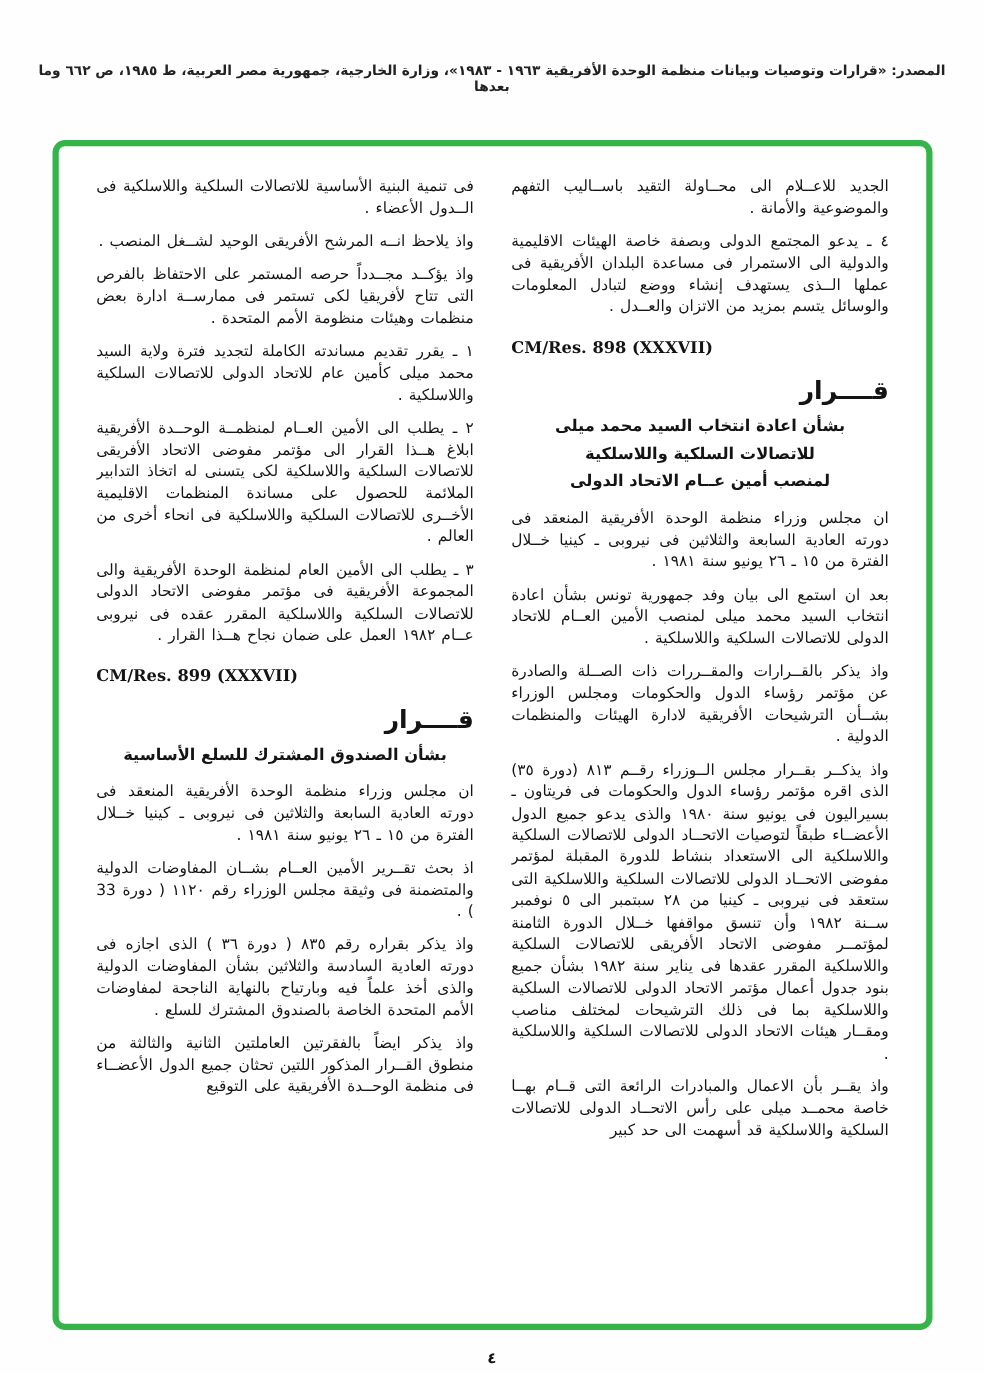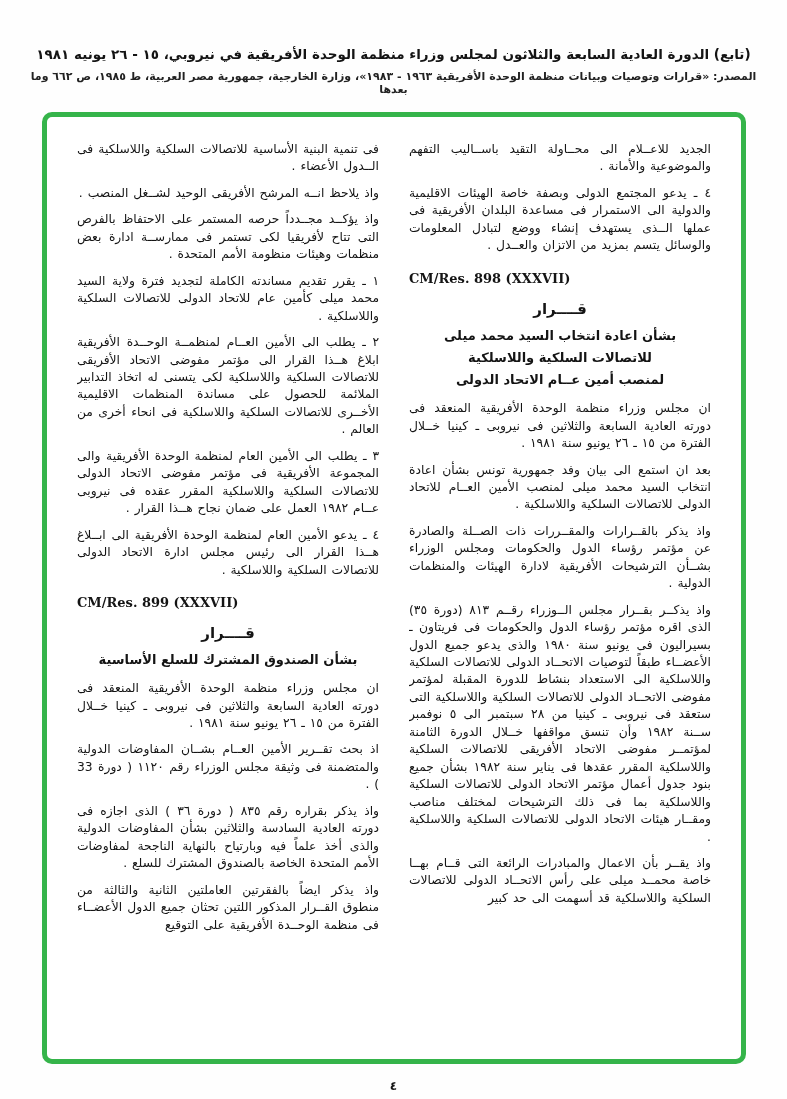--- a/index.html
+++ b/index.html
@@ -44,23 +44,22 @@
   }
   .p-resnum {
     direction:ltr;
     text-align:left;
     font-family:"DejaVu Serif", serif;
     font-weight:bold;
     font-size:13px;
     margin:16px 0 14px 0;
   }
   .p-heading {
-    text-align:center;
     font-weight:bold;
-    font-size:15px;
+    font-size:20px;
     margin:2px 0 8px 0;
   }
   .p-subheading {
     text-align:center;
     font-weight:bold;
     font-size:13px;
     line-height:1.55;
     margin-bottom:2px;
   }
   .p-subheading + .p-body { margin-top:10px; }
@@ -68,21 +67,20 @@
     position:absolute; bottom:6px; left:0; right:0;
     text-align:center;
     font-size:12px;
     font-weight:bold;
   }
 </style>
 </head>
 <body>
 
 <header class="page-header">
-  <div class="header-line1">(تابع) الدورة العادية السابعة والثلاثون لمجلس وزراء منظمة الوحدة الأفريقية في نيروبي، ١٥ - ٢٦ يونيه ١٩٨١</div>
   <div class="header-line2">المصدر: «قرارات وتوصيات وبيانات منظمة الوحدة الأفريقية ١٩٦٣ - ١٩٨٣»، وزارة الخارجية، جمهورية مصر العربية، ط ١٩٨٥، ص ٦٦٢ وما بعدها</div>
 </header>
 
 <div class="content-box">
   <div class="columns">
     <div class="col">
         <p class="p-body">الجديد للاعــلام الى محــاولة التقيد باســاليب التفهم والموضوعية والأمانة .</p>
         <p class="p-body">٤ ـ يدعو المجتمع الدولى وبصفة خاصة الهيئات الاقليمية والدولية الى الاستمرار فى مساعدة البلدان الأفريقية فى عملها الــذى يستهدف إنشاء ووضع لتبادل المعلومات والوسائل يتسم بمزيد من الاتزان والعــدل .</p>
         <p class="p-resnum">CM/Res. 898 (XXXVII)</p>
         <p class="p-heading">قــــرار</p>
@@ -95,21 +93,20 @@
         <p class="p-body">واذ يذكــر بقــرار مجلس الــوزراء رقــم ٨١٣ (دورة ٣٥) الذى اقره مؤتمر رؤساء الدول والحكومات فى فريتاون ـ بسيراليون فى يونيو سنة ١٩٨٠ والذى يدعو جميع الدول الأعضــاء طبقاً لتوصيات الاتحــاد الدولى للاتصالات السلكية واللاسلكية الى الاستعداد بنشاط للدورة المقبلة لمؤتمر مفوضى الاتحــاد الدولى للاتصالات السلكية واللاسلكية التى ستعقد فى نيروبى ـ كينيا من ٢٨ سبتمبر الى ٥ نوفمبر ســنة ١٩٨٢ وأن تنسق مواقفها خــلال الدورة الثامنة لمؤتمــر مفوضى الاتحاد الأفريقى للاتصالات السلكية واللاسلكية المقرر عقدها فى يناير سنة ١٩٨٢ بشأن جميع بنود جدول أعمال مؤتمر الاتحاد الدولى للاتصالات السلكية واللاسلكية بما فى ذلك الترشيحات لمختلف مناصب ومقــار هيئات الاتحاد الدولى للاتصالات السلكية واللاسلكية .</p>
         <p class="p-body">واذ يقــر بأن الاعمال والمبادرات الرائعة التى قــام بهــا خاصة محمــد ميلى على رأس الاتحــاد الدولى للاتصالات السلكية واللاسلكية قد أسهمت الى حد كبير</p>
       </div>
     <div class="col">
         <p class="p-body">فى تنمية البنية الأساسية للاتصالات السلكية واللاسلكية فى الــدول الأعضاء .</p>
         <p class="p-body">واذ يلاحظ انــه المرشح الأفريقى الوحيد لشــغل المنصب .</p>
         <p class="p-body">واذ يؤكــد مجــدداً حرصه المستمر على الاحتفاظ بالفرص التى تتاح لأفريقيا لكى تستمر فى ممارســة ادارة بعض منظمات وهيئات منظومة الأمم المتحدة .</p>
         <p class="p-body">١ ـ يقرر تقديم مساندته الكاملة لتجديد فترة ولاية السيد محمد ميلى كأمين عام للاتحاد الدولى للاتصالات السلكية واللاسلكية .</p>
         <p class="p-body">٢ ـ يطلب الى الأمين العــام لمنظمــة الوحــدة الأفريقية ابلاغ هــذا القرار الى مؤتمر مفوضى الاتحاد الأفريقى للاتصالات السلكية واللاسلكية لكى يتسنى له اتخاذ التدابير الملائمة للحصول على مساندة المنظمات الاقليمية الأخــرى للاتصالات السلكية واللاسلكية فى انحاء أخرى من العالم .</p>
         <p class="p-body">٣ ـ يطلب الى الأمين العام لمنظمة الوحدة الأفريقية والى المجموعة الأفريقية فى مؤتمر مفوضى الاتحاد الدولى للاتصالات السلكية واللاسلكية المقرر عقده فى نيروبى عــام ١٩٨٢ العمل على ضمان نجاح هــذا القرار .</p>
-        <p class="p-body">٤ ـ يدعو الأمين العام لمنظمة الوحدة الأفريقية الى ابــلاغ هــذا القرار الى رئيس مجلس ادارة الاتحاد الدولى للاتصالات السلكية واللاسلكية .</p>
         <p class="p-resnum">CM/Res. 899 (XXXVII)</p>
         <p class="p-heading">قــــرار</p>
         <p class="p-subheading">بشأن الصندوق المشترك للسلع الأساسية</p>
         <p class="p-body">ان مجلس وزراء منظمة الوحدة الأفريقية المنعقد فى دورته العادية السابعة والثلاثين فى نيروبى ـ كينيا خــلال الفترة من ١٥ ـ ٢٦ يونيو سنة ١٩٨١ .</p>
         <p class="p-body">اذ بحث تقــرير الأمين العــام بشــان المفاوضات الدولية والمتضمنة فى وثيقة مجلس الوزراء رقم ١١٢٠ ( دورة 33 ) .</p>
         <p class="p-body">واذ يذكر بقراره رقم ٨٣٥ ( دورة ٣٦ ) الذى اجازه فى دورته العادية السادسة والثلاثين بشأن المفاوضات الدولية والذى أخذ علماً فيه وبارتياح بالنهاية الناجحة لمفاوضات الأمم المتحدة الخاصة بالصندوق المشترك للسلع .</p>
         <p class="p-body">واذ يذكر ايضاً بالفقرتين العاملتين الثانية والثالثة من منطوق القــرار المذكور اللتين تحثان جميع الدول الأعضــاء فى منظمة الوحــدة الأفريقية على التوقيع</p>
       </div>
   </div>
 </div>

